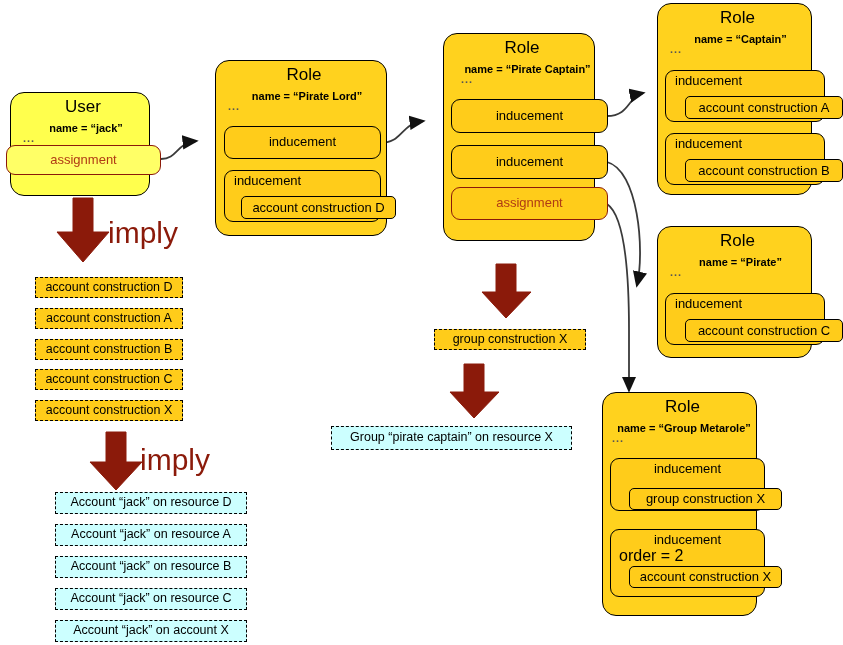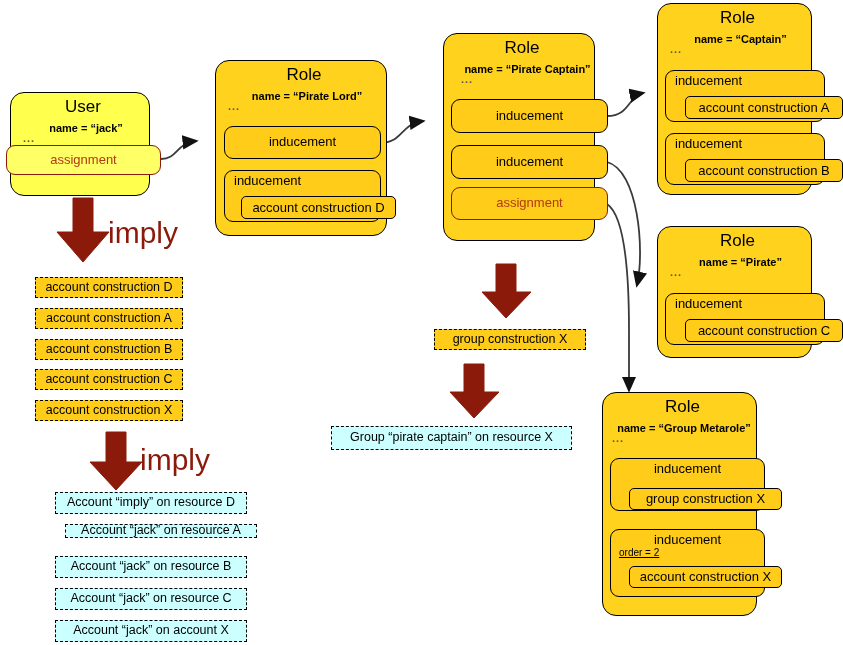--- a/index.html
+++ b/index.html
@@ -87,26 +87,25 @@
     line-height: 1.1;
   }
   .slot-label.left {
     text-align: left;
     padding-left: 9px;
   }
   .slot-label.assignment-text {
     color: #b03a14;
   }
   .slot-order {
-    font-size: 10px;
+    font-size: 16px;
     color: #000;
     text-align: left;
     padding-left: 8px;
     line-height: 1.1;
-    text-decoration: underline;
   }
 
   
   .chip {
     position: absolute;
     box-sizing: border-box;
     border: 1.4px solid #000000;
     border-radius: 5px;
     background: #ffcc1a;
     font-size: 13px;
@@ -282,23 +281,23 @@
   <div class="dashbox constr flat" style="left:35px; top:400px; width:148px; height:21px;">
     <span>account construction X</span>
   </div>
 
   <svg class="imply-arrow" style="left:88px; top:430px; width:58px; height:62px;" viewBox="0 0 58 62">
     <path d="M18,2 L38,2 L38,32 L54,32 L28,60 L2,32 L18,32 Z" fill="#8b1a0a" stroke="#8b1a0a" stroke-width="1"></path>
   </svg>
   <div class="imply-label" style="left:140px; top:445px;">imply</div>
 
   <div class="dashbox account flat" style="left:55px; top:492px; width:192px; height:22px;">
-    <span>Account “imply” on resource D</span>
-  </div>
-  <div class="dashbox account flat" style="left:55px; top:524px; width:192px; height:14px;margin-left:10px;">
+    <span>Account “jack” on resource D</span>
+  </div>
+  <div class="dashbox account flat" style="left:55px; top:524px; width:192px; height:22px;">
     <span>Account “jack” on resource A</span>
   </div>
   <div class="dashbox account flat" style="left:55px; top:556px; width:192px; height:22px;">
     <span>Account “jack” on resource B</span>
   </div>
   <div class="dashbox account flat" style="left:55px; top:588px; width:192px; height:22px;">
     <span>Account “jack” on resource C</span>
   </div>
   <div class="dashbox account flat" style="left:55px; top:620px; width:192px; height:22px;">
     <span>Account “jack” on account X</span>

